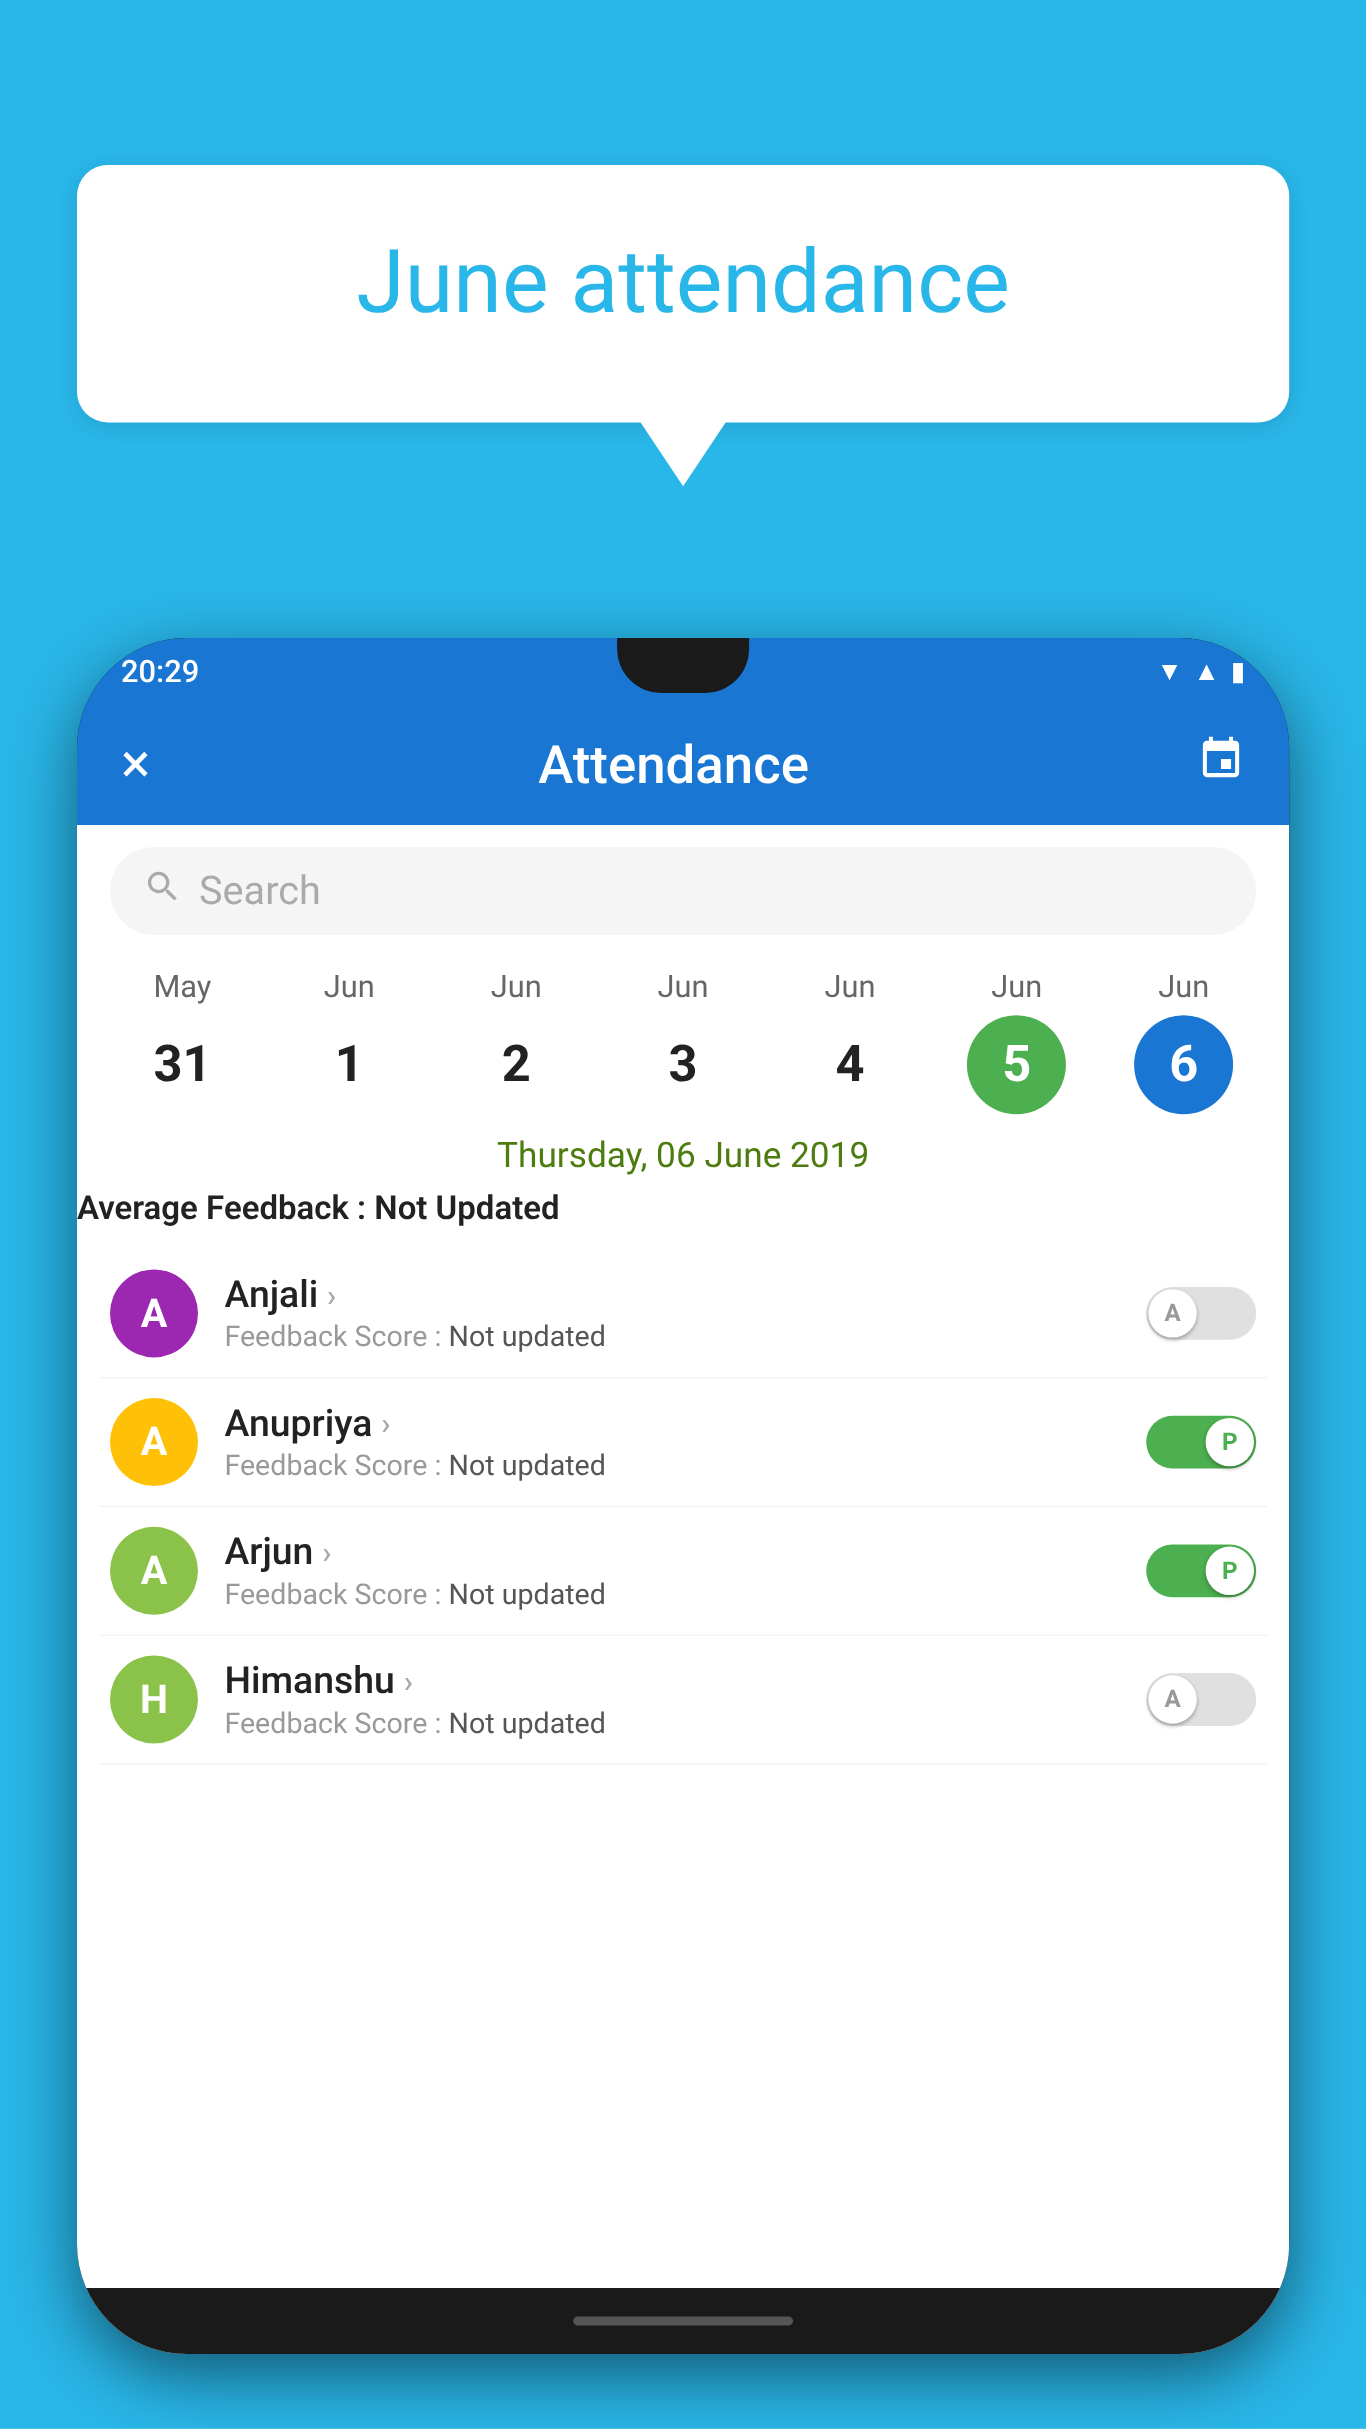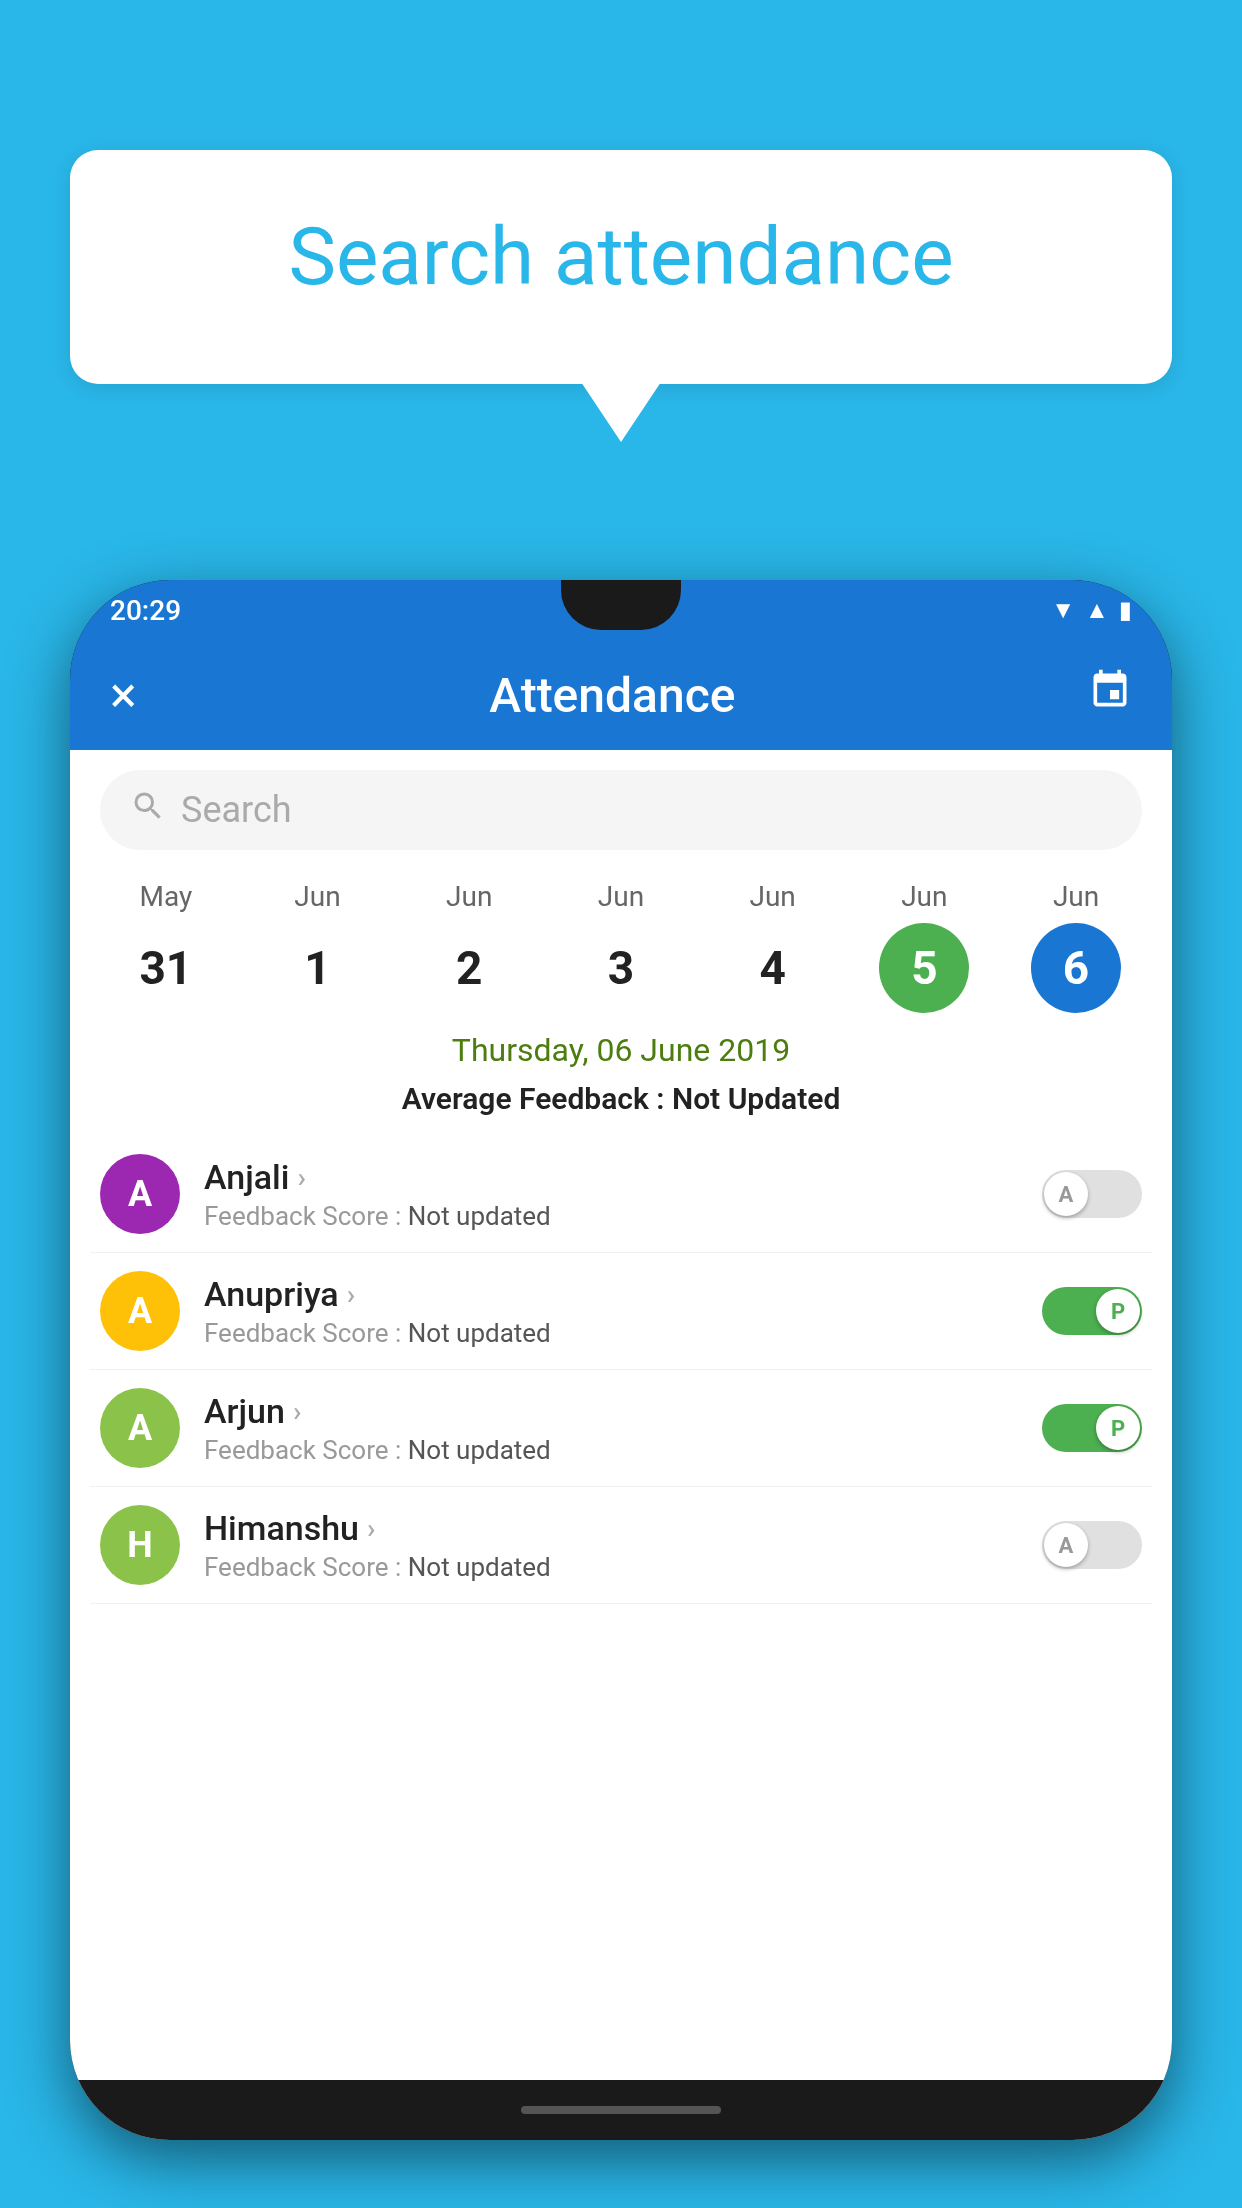--- a/index.html
+++ b/index.html
@@ -224,21 +224,20 @@
       padding: 14px 60px;
       background: white;
       color: #1976d2;
       font-size: 34px;
       cursor: pointer;
       width: fit-content;
     }
 
     
     .avg-feedback {
-      text-align: center;
       font-size: 30px;
       color: #888;
       margin-bottom: 20px;
     }
 
     .avg-feedback span {
       color: #222;
       font-weight: 600;
     }
 
@@ -358,21 +357,21 @@
       height: 8px;
       background: #555;
       border-radius: 4px;
     }
   </style>
 </head>
 <body>
 
 <div class="speech-bubble-container">
   <div class="speech-bubble">
-    <div class="speech-bubble-title">Search attendance</div>
+    <div class="speech-bubble-title">June attendance</div>
   </div>
   <div class="speech-bubble-tail"></div>
 </div>
 
 <div class="phone-frame">
 
   <div class="phone-notch"></div>
 
   <div class="phone-status-bar">
     <span class="status-time">20:29</span>

